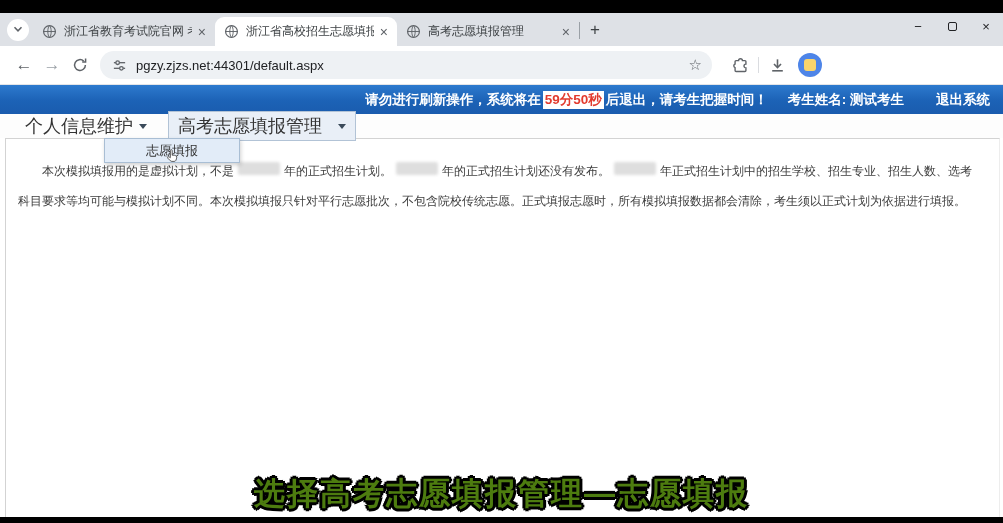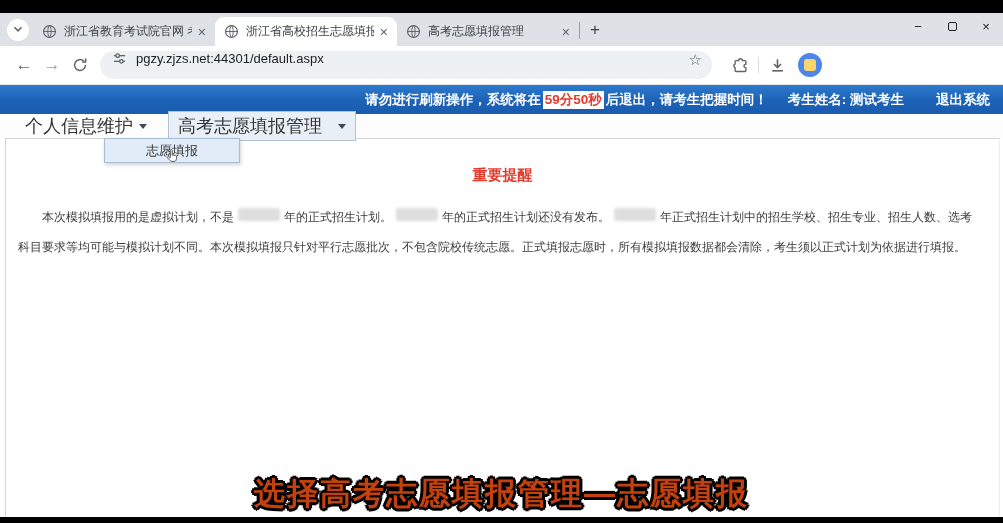--- a/index.html
+++ b/index.html
@@ -21,21 +21,21 @@
   .newtab-btn { font-size:17px; color:#3c4043; margin:0 0 8px 10px; line-height:1; flex:0 0 auto; }
   .win-controls { margin-left:auto; display:flex; align-items:center; height:100%; padding-bottom:6px; }
   .win-btn { width:34px; text-align:center; color:#202124; font-size:13px; }
   .maximize-glyph { display:inline-block; width:9px; height:9px; border:1.2px solid #202124; border-radius:2px; }
 
   
   .toolbar { position:absolute; top:46px; left:0; right:0; height:39px; background:#fff; border-bottom:1px solid #e3e5e8; display:flex; align-items:center; padding:0 10px; }
   .nav-btn { font-size:17px; color:#5f6368; width:28px; text-align:center; flex:0 0 auto; }
   .nav-btn.fwd { color:#9aa0a6; }
   .reload-btn { width:28px; display:flex; justify-content:center; flex:0 0 auto; margin-right:6px; }
-  .address { width:612px; height:28px; background:#eef1f4; border-radius:14px; display:flex; align-items:flex-start; padding:0 10px 0 12px; color:#202124; font-size:13px; flex:0 0 auto; }
+  .address { width:612px; height:28px; background:#eef1f4; border-radius:14px; display:flex; align-items:center; padding:0 10px 0 12px; color:#202124; font-size:13px; flex:0 0 auto; }
   .siteinfo { display:flex; margin-right:9px; }
   .url-text { flex:1; white-space:nowrap; overflow:hidden; }
   .star-btn { font-size:15px; color:#5f6368; margin-left:8px; }
   .tb-icon { width:28px; display:flex; justify-content:center; flex:0 0 auto; }
   .tb-sep { width:1px; height:16px; background:#dadce0; margin:0 4px; }
   .avatar { width:24px; height:24px; border-radius:50%; background:#4e85e8; position:relative; margin:0 7px; flex:0 0 auto; }
   .avatar::after { content:""; position:absolute; inset:6px; border-radius:3px; background:#fbd56b; }
   .update-chip { height:28px; border-radius:14px; background:#f1f3f4; display:flex; align-items:center; padding:0 6px 0 13px; font-size:12.5px; color:#202124; flex:0 0 auto; }
   .dots { font-size:14px; color:#5f6368; margin-left:8px; letter-spacing:0; }
 
@@ -57,21 +57,21 @@
   .dropdown-item { height:23px; display:flex; align-items:center; justify-content:center; font-size:13px; color:#333; position:relative; }
   .hand-cursor { position:absolute; left:60px; top:9px; }
 
   
   .content { position:absolute; top:138px; left:5px; right:3px; bottom:6px; background:#fff; border-top:1px solid #d3d3d3; border-left:1px solid #d3d3d3; border-right:1px solid #ededed; }
   .content-title { margin-top:27px; text-align:center; color:#e23b2e; font-weight:bold; font-size:15px; }
   .content-para { margin:17px 24px 0 12px; font-size:12px; color:#3d3d3d; line-height:30px; text-indent:2em; }
   .redacted { display:inline-block; width:42px; height:13px; background:#dedede; filter:blur(1.5px); border-radius:2px; margin:0 4px; }
 
   
-  .subtitle { position:absolute; left:0; right:0; bottom:8px; text-align:center; font-size:31px; font-weight:bold; letter-spacing:2px; color:#c2410c; z-index:9;
+  .subtitle { position:absolute; left:0; right:0; bottom:8px; text-align:center; font-size:31px; font-weight:bold; letter-spacing:2px; color:#4d7c0f; z-index:9;
     text-shadow:-2px -2px 0 #000, 2px -2px 0 #000, -2px 2px 0 #000, 2px 2px 0 #000, -3px 0 0 #000, 3px 0 0 #000, 0 -3px 0 #000, 0 3px 0 #000; }
 </style>
 </head>
 <body>
 
 <div class="stage">
   <div class="letterbox-top"></div>
 
   <div class="tabstrip">
     <div class="tab-search">
@@ -186,20 +186,19 @@
       <span>志愿填报</span>
       <span class="hand-cursor">
         <svg width="15" height="17" viewBox="0 0 24 26">
             <path d="M10 2c.9 0 1.5.7 1.5 1.5V11l1.2-.2c3.2 0 6 1.1 6 3.4 0 1.5-.7 3.7-1.3 5-.5 1.1-1.5 1.6-2.8 1.6h-3.6c-.9 0-1.8-.4-2.4-1l-4-4c-.6-.6-.6-1.5 0-2 .6-.6 1.5-.6 2.1-.1l1.8 1.3V3.5C8.5 2.7 9.1 2 10 2z" fill="#fff" stroke="#444" stroke-width="1.4"></path>
           </svg>
       </span>
     </div>
   </div>
 
   <div class="content">
-    <div class="content-title">重要提醒</div>
     <p class="content-para"><span>本次模拟填报用的是虚拟计划，不是</span><span class="redacted"></span><span>年的正式招生计划。</span><span class="redacted"></span><span>年的正式招生计划还没有发布。</span><span class="redacted"></span><span>年正式招生计划中的招生学校、招生专业、招生人数、选考科目要求等均可能与模拟计划不同。本次模拟填报只针对平行志愿批次，不包含院校传统志愿。正式填报志愿时，所有模拟填报数据都会清除，考生须以正式计划为依据进行填报。</span></p>
   </div>
 
   <div class="subtitle">选择高考志愿填报管理—志愿填报</div>
 
   <div class="letterbox-bottom"></div>
 </div>
 
 </body></html>

